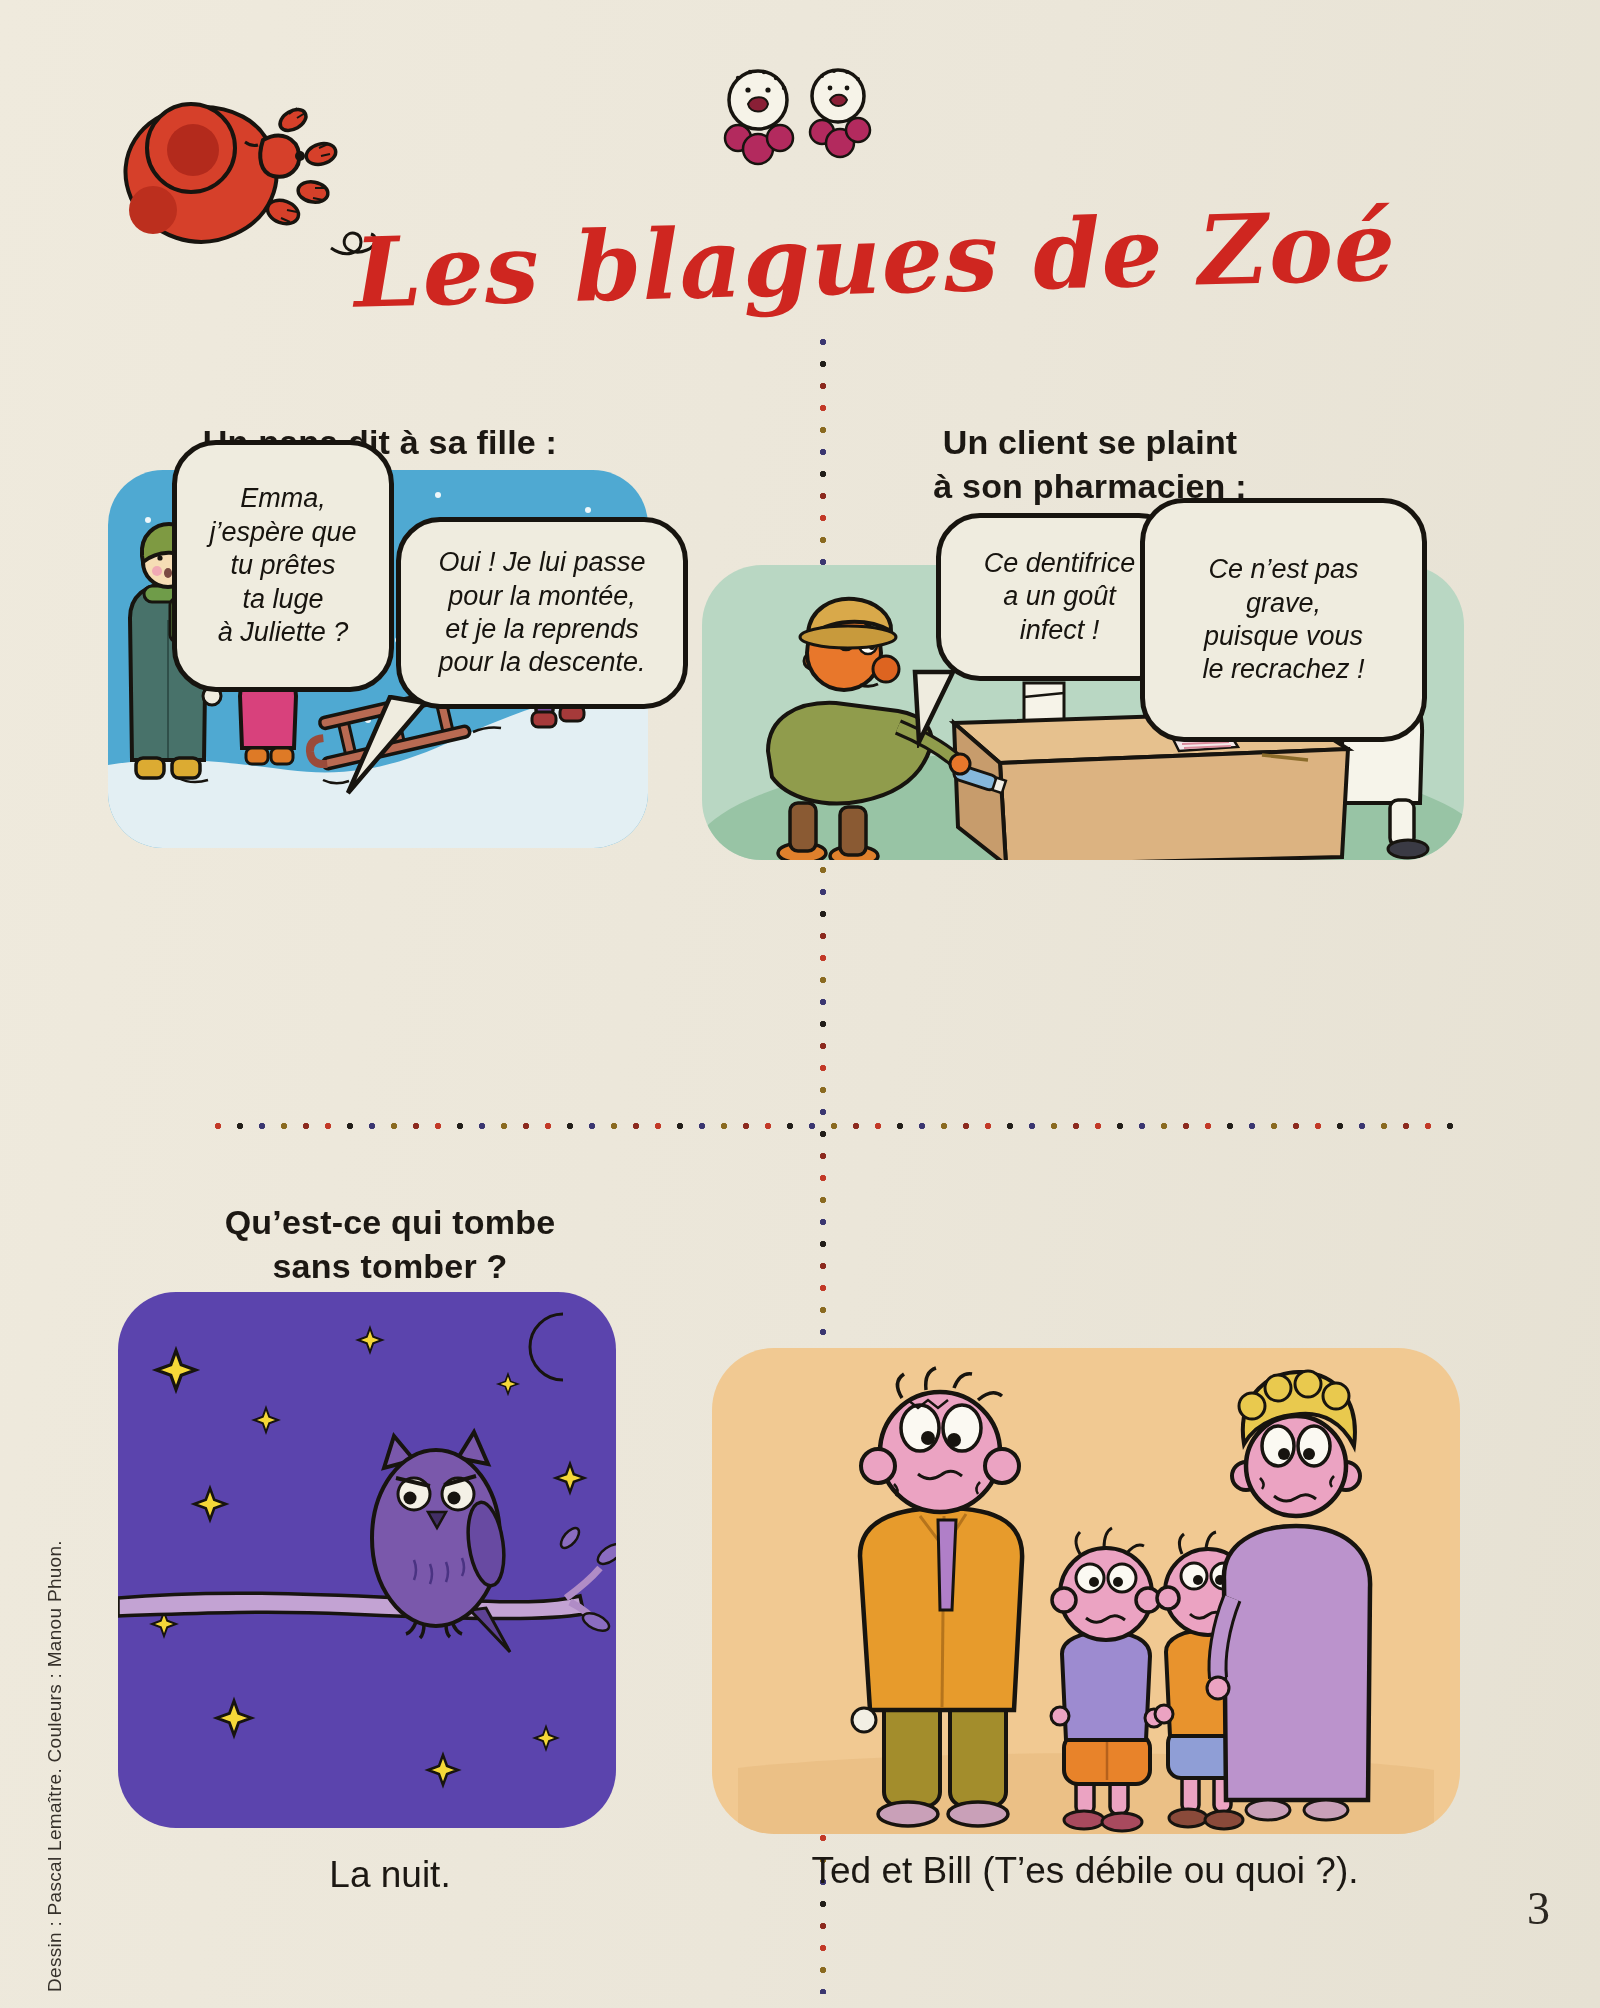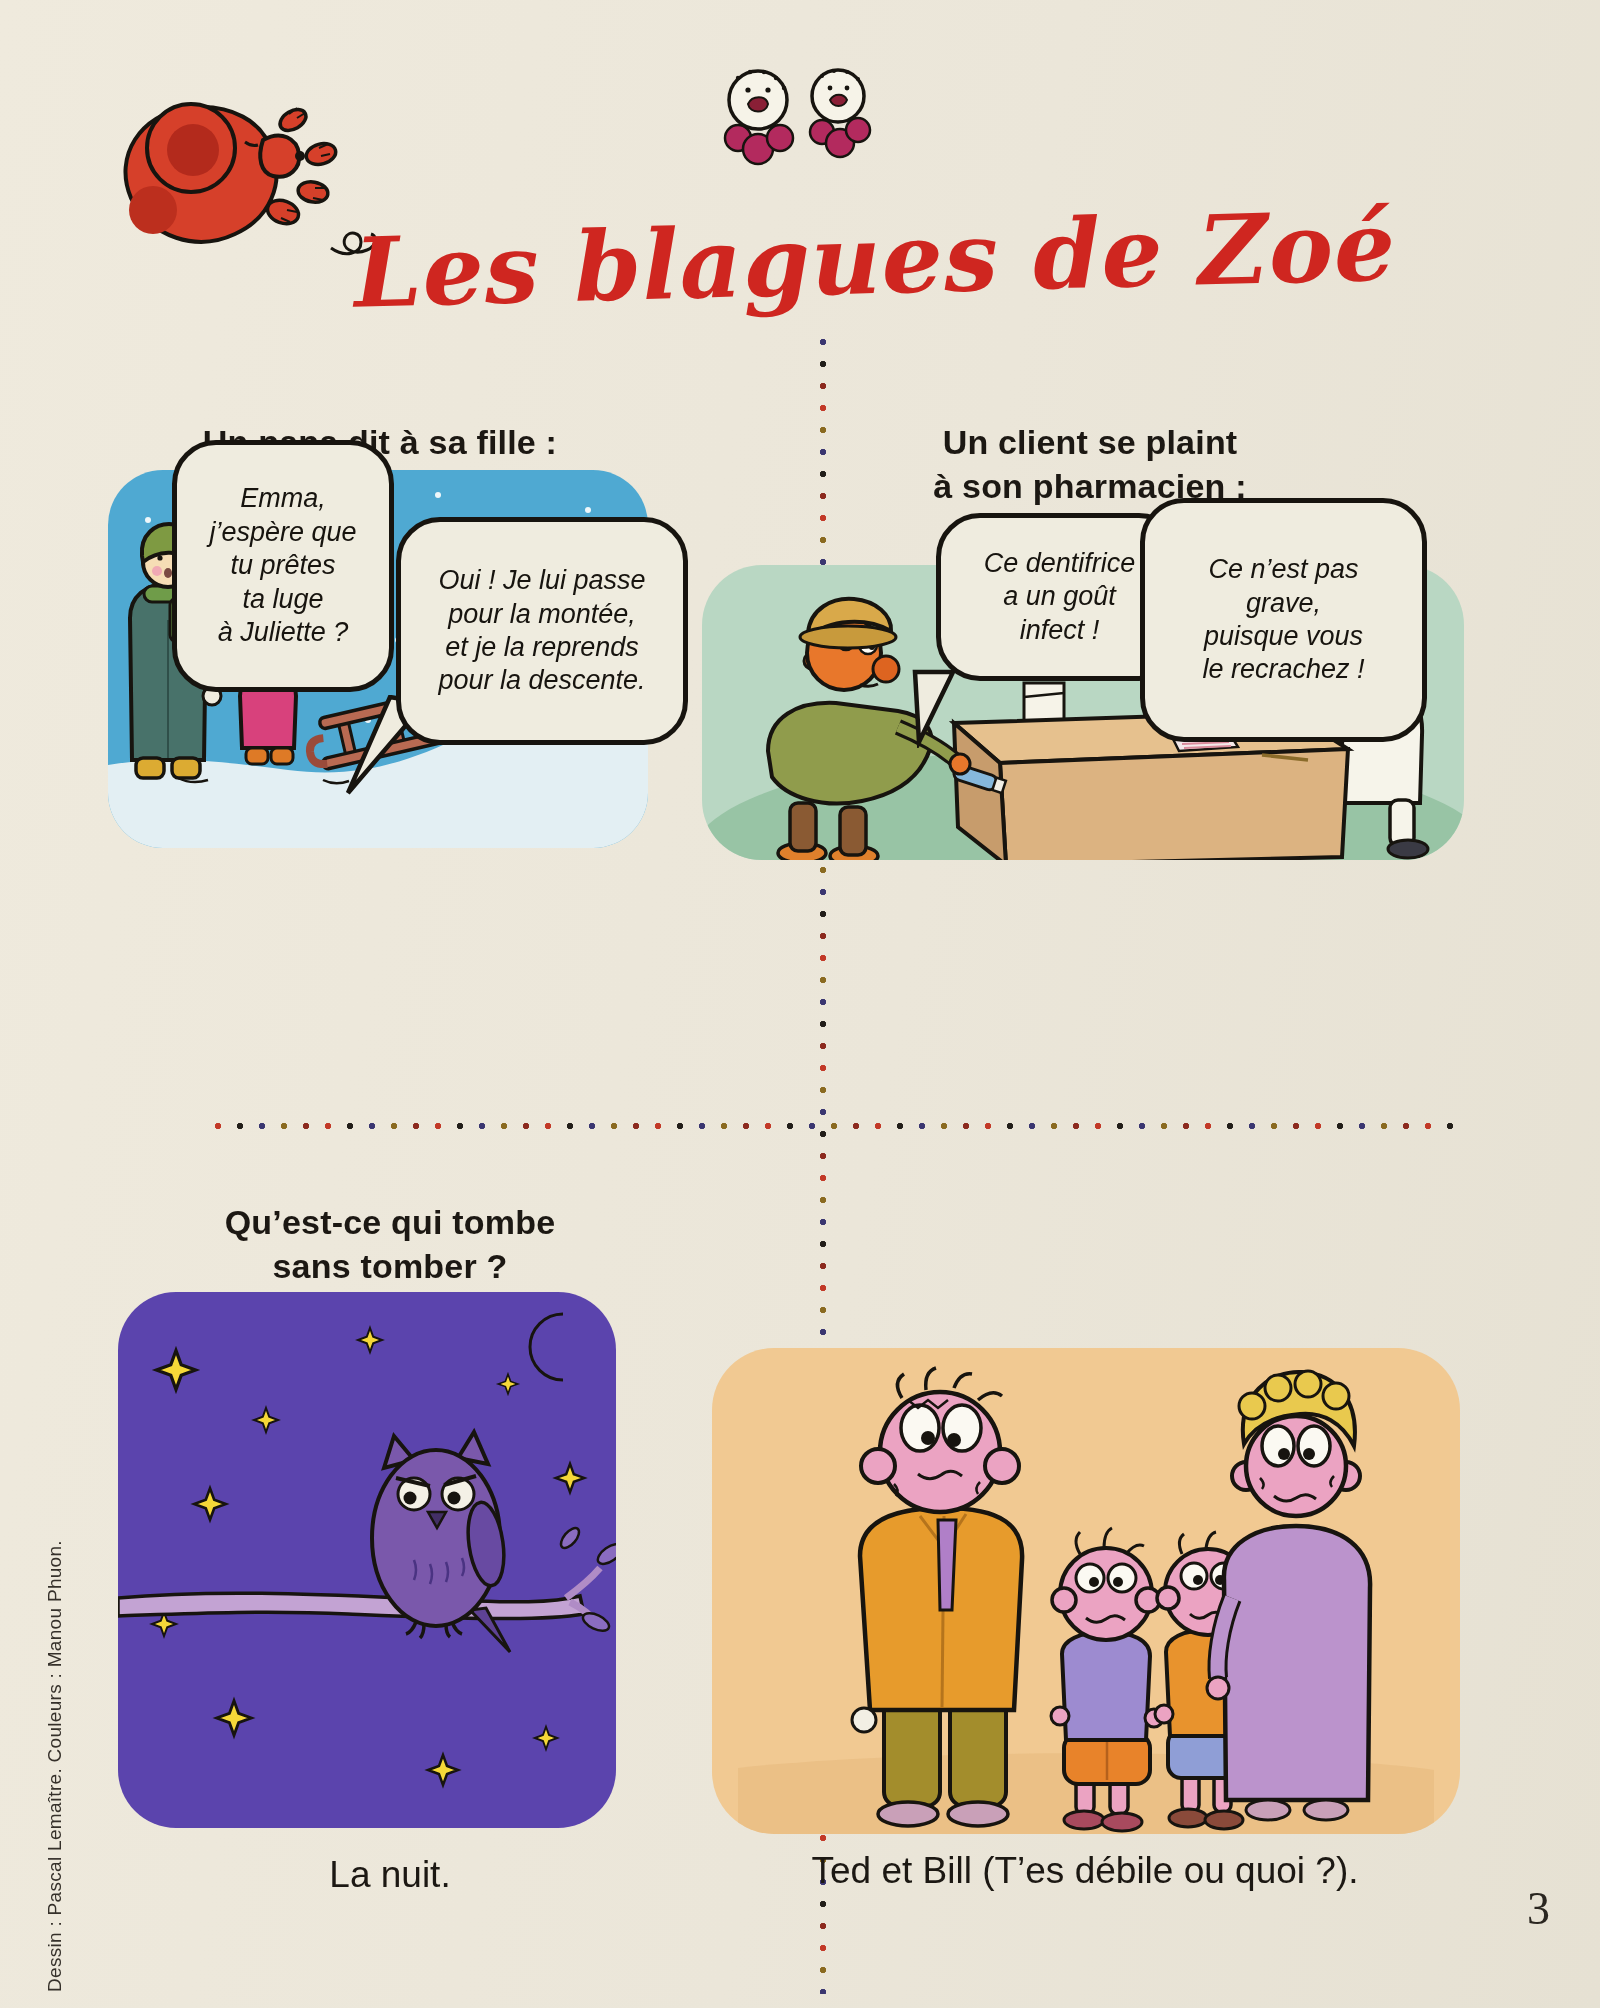--- a/index.html
+++ b/index.html
@@ -207,21 +207,21 @@
 
   <div class="bubble-box" style="left:172px;top:440px;width:222px;height:252px;">Emma,
 j’espère que
 tu prêtes
 ta luge
 à Juliette ?</div>
 
   <svg class="tail" style="left:340px;top:695px;" width="90" height="105" viewBox="0 0 90 105">
     <polygon points="85,8 50,2 8,98" fill="#efecdf" stroke="#17140f" stroke-width="4.5"></polygon>
   </svg>
-  <div class="bubble-box" style="left:396px;top:517px;width:292px;height:228px;">Oui ! Je lui passe
+  <div class="bubble-box" style="left:396px;top:517px;width:292px;height:192px;">Oui ! Je lui passe
 pour la montée,
 et je la reprends
 pour la descente.</div>
 
   <h2 class="heading" style="left:760px;top:392px;width:660px;">Un client se plaint
 à son pharmacien :</h2>
 
   <div class="panel" style="left:702px;top:565px;width:762px;height:295px;border-radius:60px;background:#b9d7c3;overflow:hidden;">
     <svg class="scene" viewBox="0 0 762 295">
       <ellipse cx="390" cy="290" rx="400" ry="108" fill="#98c4a5"></ellipse>

